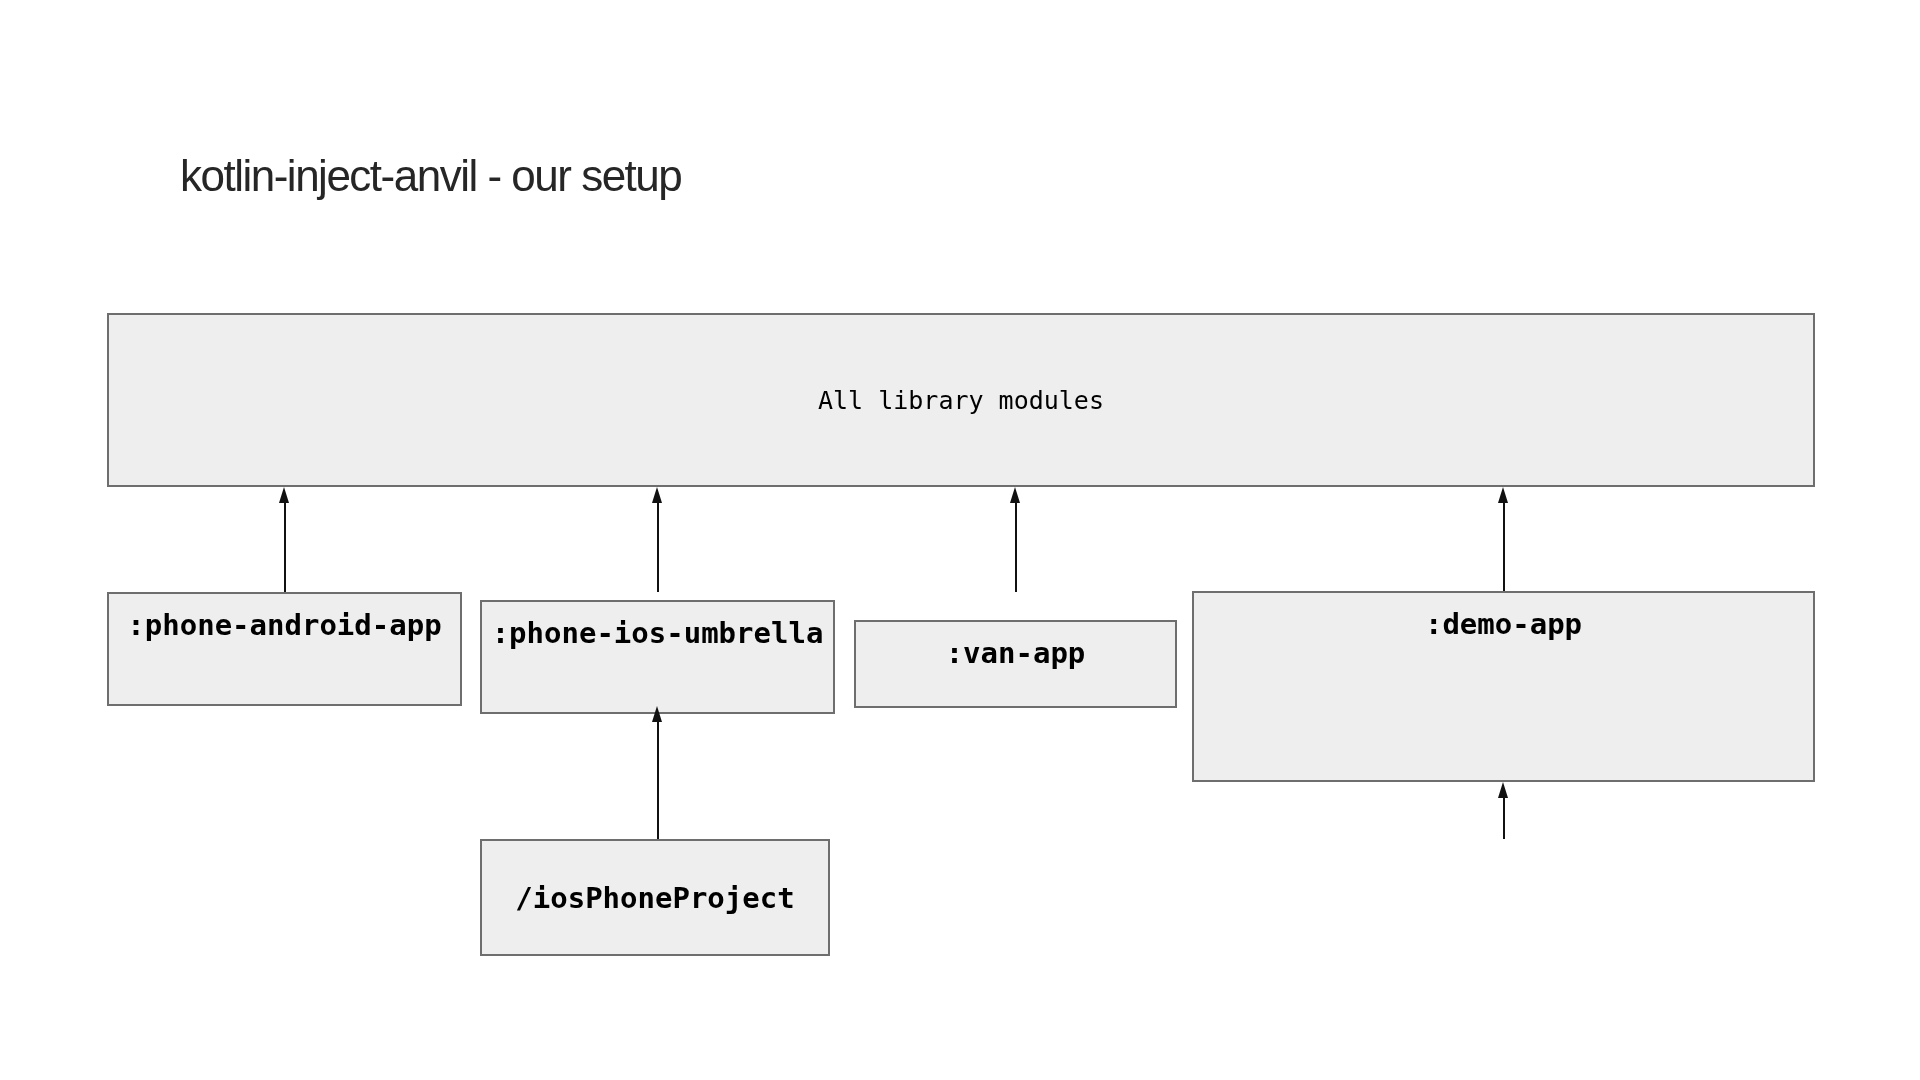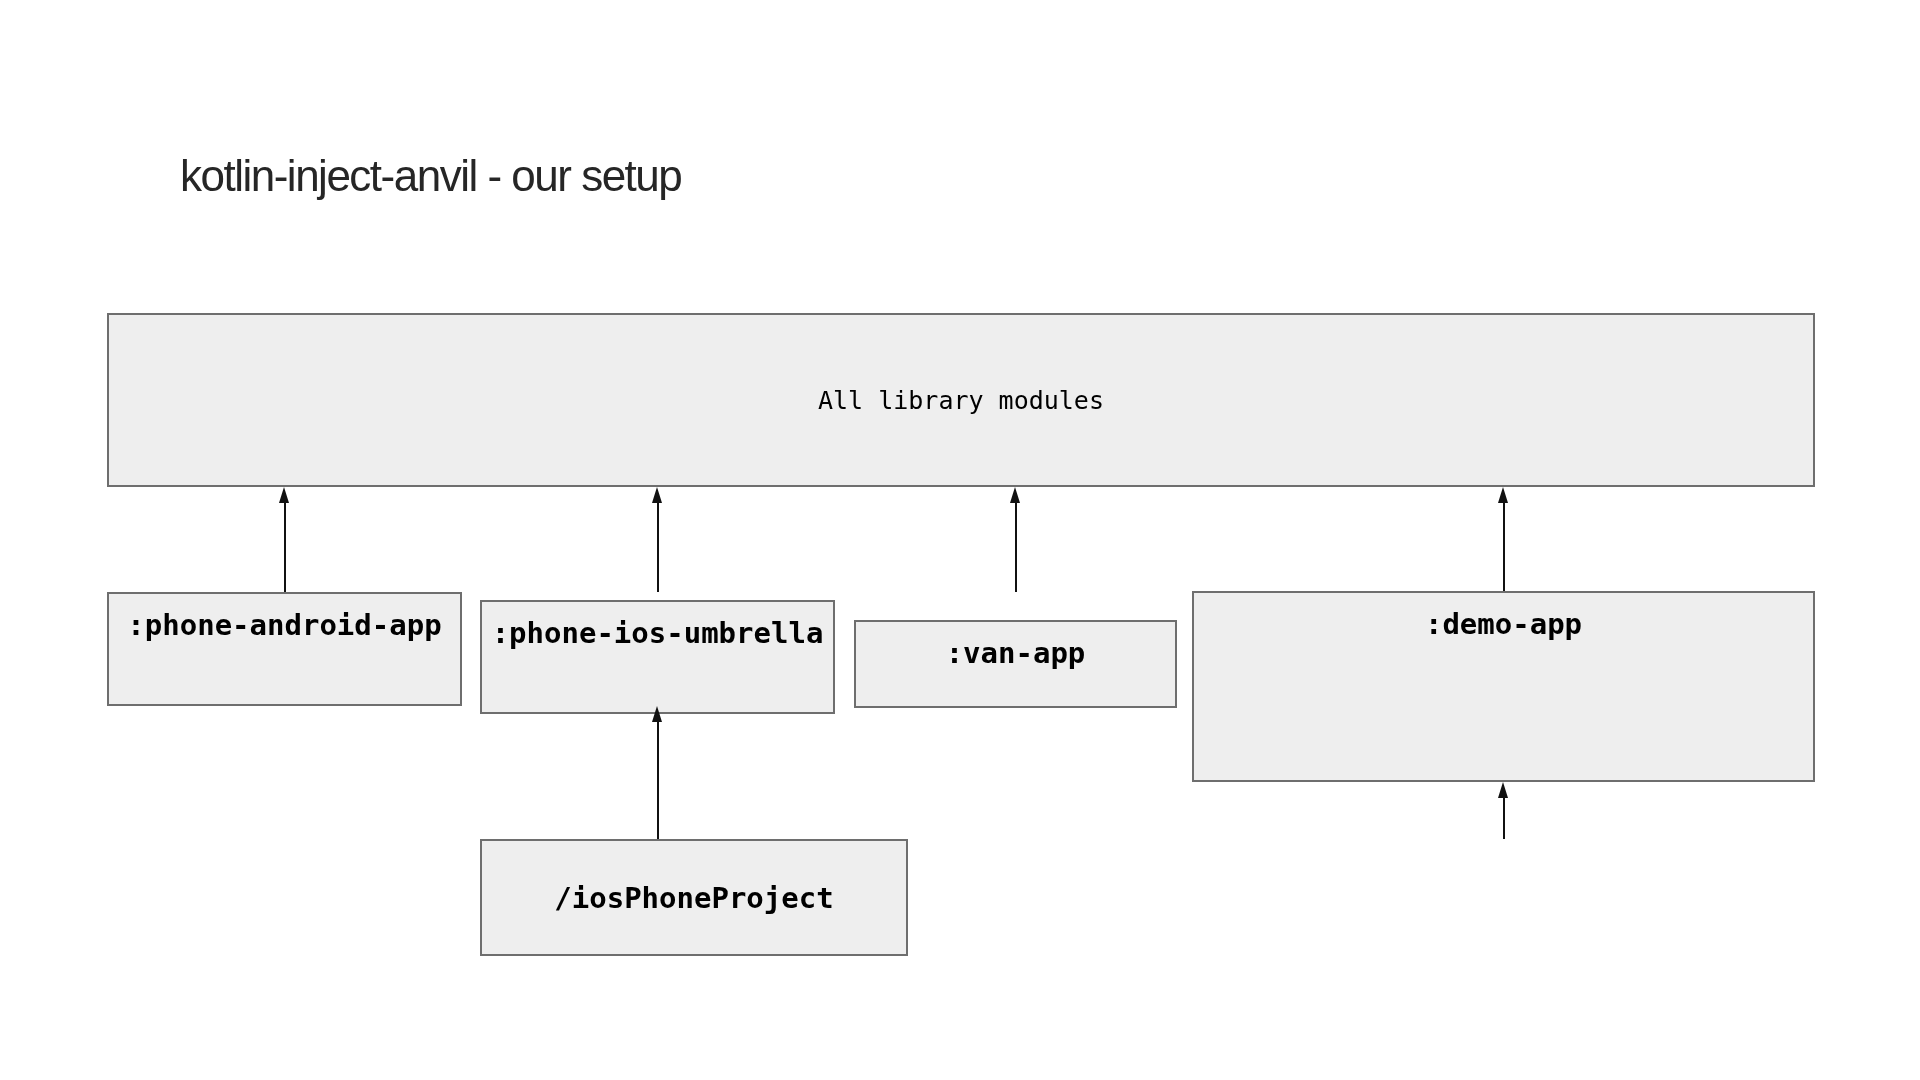--- a/index.html
+++ b/index.html
@@ -48,21 +48,21 @@
   .node-label.regular {
     font-weight: 400;
     font-size: 25px;
   }
   
   #n-all   { left: 107px;  top: 313px; width: 1708px; height: 174px; }
   #n-pand  { left: 107px;  top: 592px; width: 355px;  height: 114px; }
   #n-pios  { left: 480px;  top: 592px; width: 355px;  height: 114px; margin-top: 8px; }
   #n-van   { left: 854px;  top: 620px; width: 323px;  height: 88px; }
   #n-demo  { left: 1192px; top: 591px; width: 623px;  height: 191px; }
-  #n-iphp  { left: 480px;  top: 839px; width: 428px;  height: 117px; text-align: center; }
+  #n-iphp  { left: 480px;  top: 839px; width: 350px;  height: 117px; text-align: center; }
   #n-idmp  { left: 1192px; top: 839px; width: 623px;  height: 117px; }
   
   .edge { position: absolute; width: 11px; }
   .edge .head {
     position: absolute;
     top: 0; left: 0;
     width: 0; height: 0;
     border-left: 5.5px solid transparent;
     border-right: 5.5px solid transparent;
     border-bottom: 16px solid #111111;

